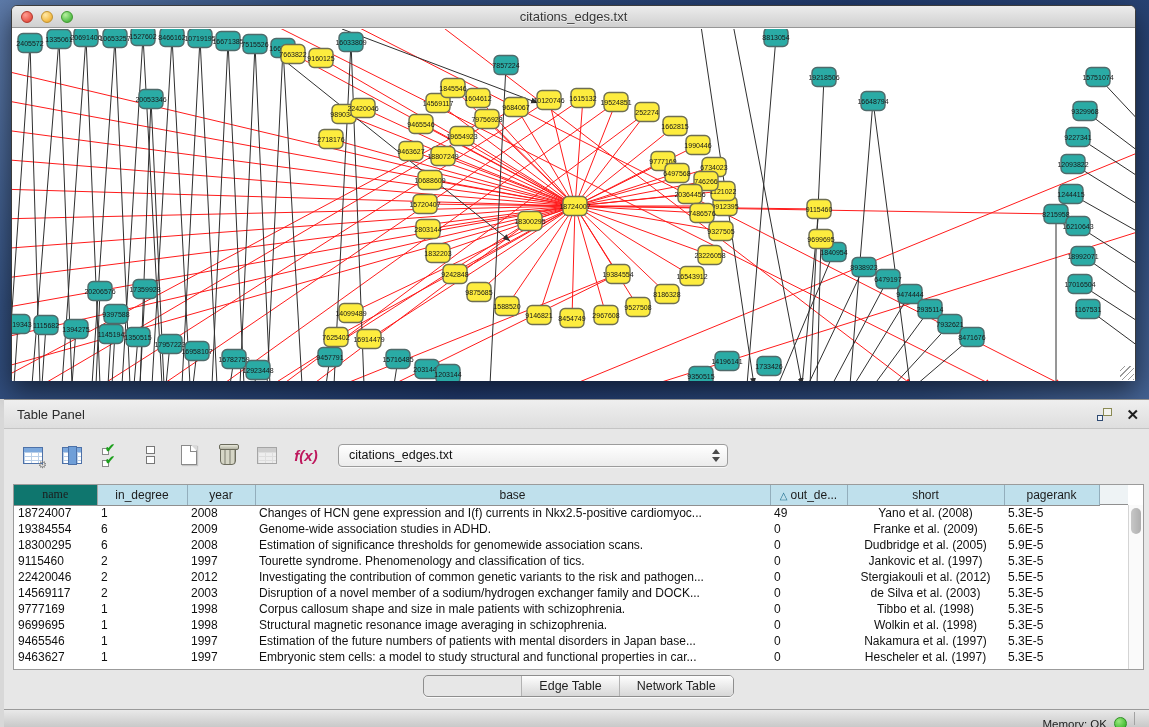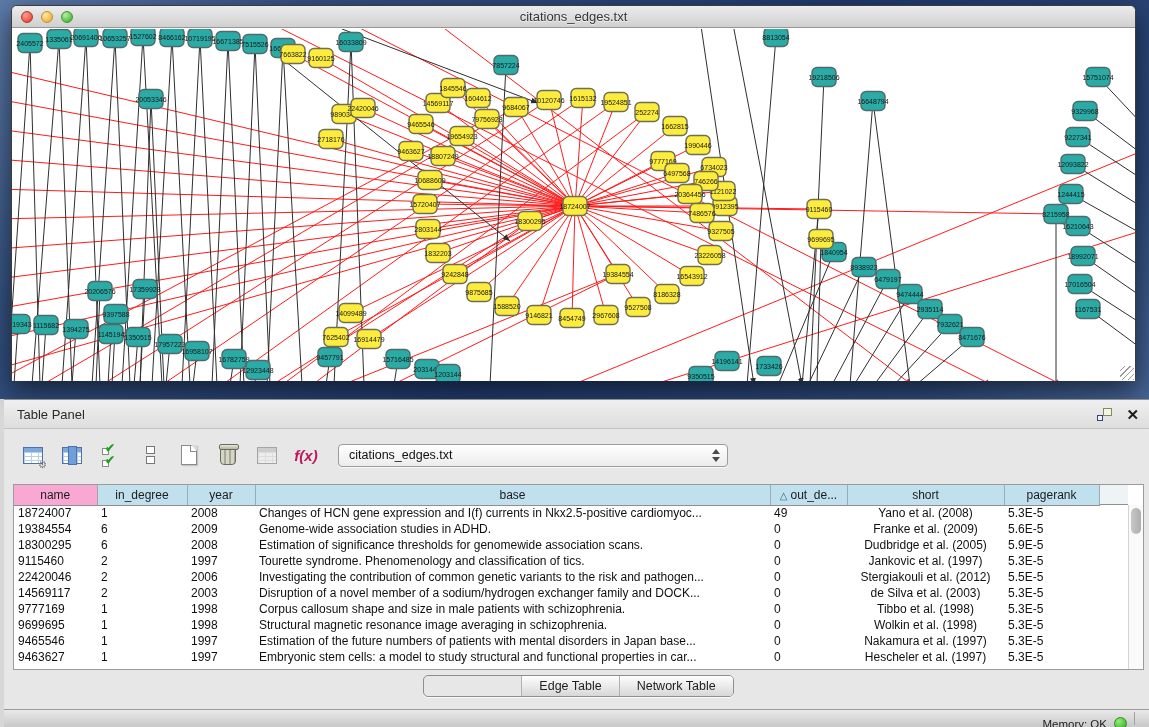--- a/index.html
+++ b/index.html
@@ -92,21 +92,21 @@
   .table-wrap {
     position: absolute; left: 9px; top: 84px; width: 1131px; height: 186px;
     background: #fff; border: 1px solid #9b9b9b; overflow: hidden;
   }
   .hdr-fill { position: absolute; left: 0; top: 0; right: 15px; height: 20px; background: #eef3f5; border-bottom: 1px solid #8f8f8f; }
   table.grid { border-collapse: collapse; table-layout: fixed; width: 1085px; position: relative; }
   table.grid th {
     height: 20px; background: #bfe0ec; border-right: 1px solid #93aebc; border-bottom: 1px solid #8f8f8f;
     font-size: 12px; font-weight: normal; color: #1c1c1c; text-align: center; overflow: hidden; white-space: nowrap;
   }
-  table.grid th.namecol { background: #f9a8d4; border-right-color: #a5a5a5; }
+  table.grid th.namecol { background: #0f766e; border-right-color: #a5a5a5; font-family: Liberation Serif, serif; }
   table.grid td {
     height: 16px; font-size: 12px; color: #101010; padding: 0 4px; overflow: hidden; white-space: nowrap;
   }
   table.grid td.c-center { text-align: center; }
   table.grid col:nth-child(1) { width: 83px; }
   table.grid col:nth-child(2) { width: 90px; }
   table.grid col:nth-child(3) { width: 68px; }
   table.grid col:nth-child(4) { width: 515px; }
   table.grid col:nth-child(5) { width: 77px; }
   table.grid col:nth-child(6) { width: 157px; }
@@ -834,21 +834,21 @@
             <td>2</td>
             <td>1997</td>
             <td>Tourette syndrome. Phenomenology and classification of tics.</td>
             <td>0</td>
             <td class="c-center">Jankovic et al. (1997)</td>
             <td>5.3E-5</td>
           </tr>
           <tr>
             <td>22420046</td>
             <td>2</td>
-            <td>2006</td>
+            <td>2012</td>
             <td>Investigating the contribution of common genetic variants to the risk and pathogen...</td>
             <td>0</td>
             <td class="c-center">Stergiakouli et al. (2012)</td>
             <td>5.5E-5</td>
           </tr>
           <tr>
             <td>14569117</td>
             <td>2</td>
             <td>2003</td>
             <td>Disruption of a novel member of a sodium/hydrogen exchanger family and DOCK...</td>

